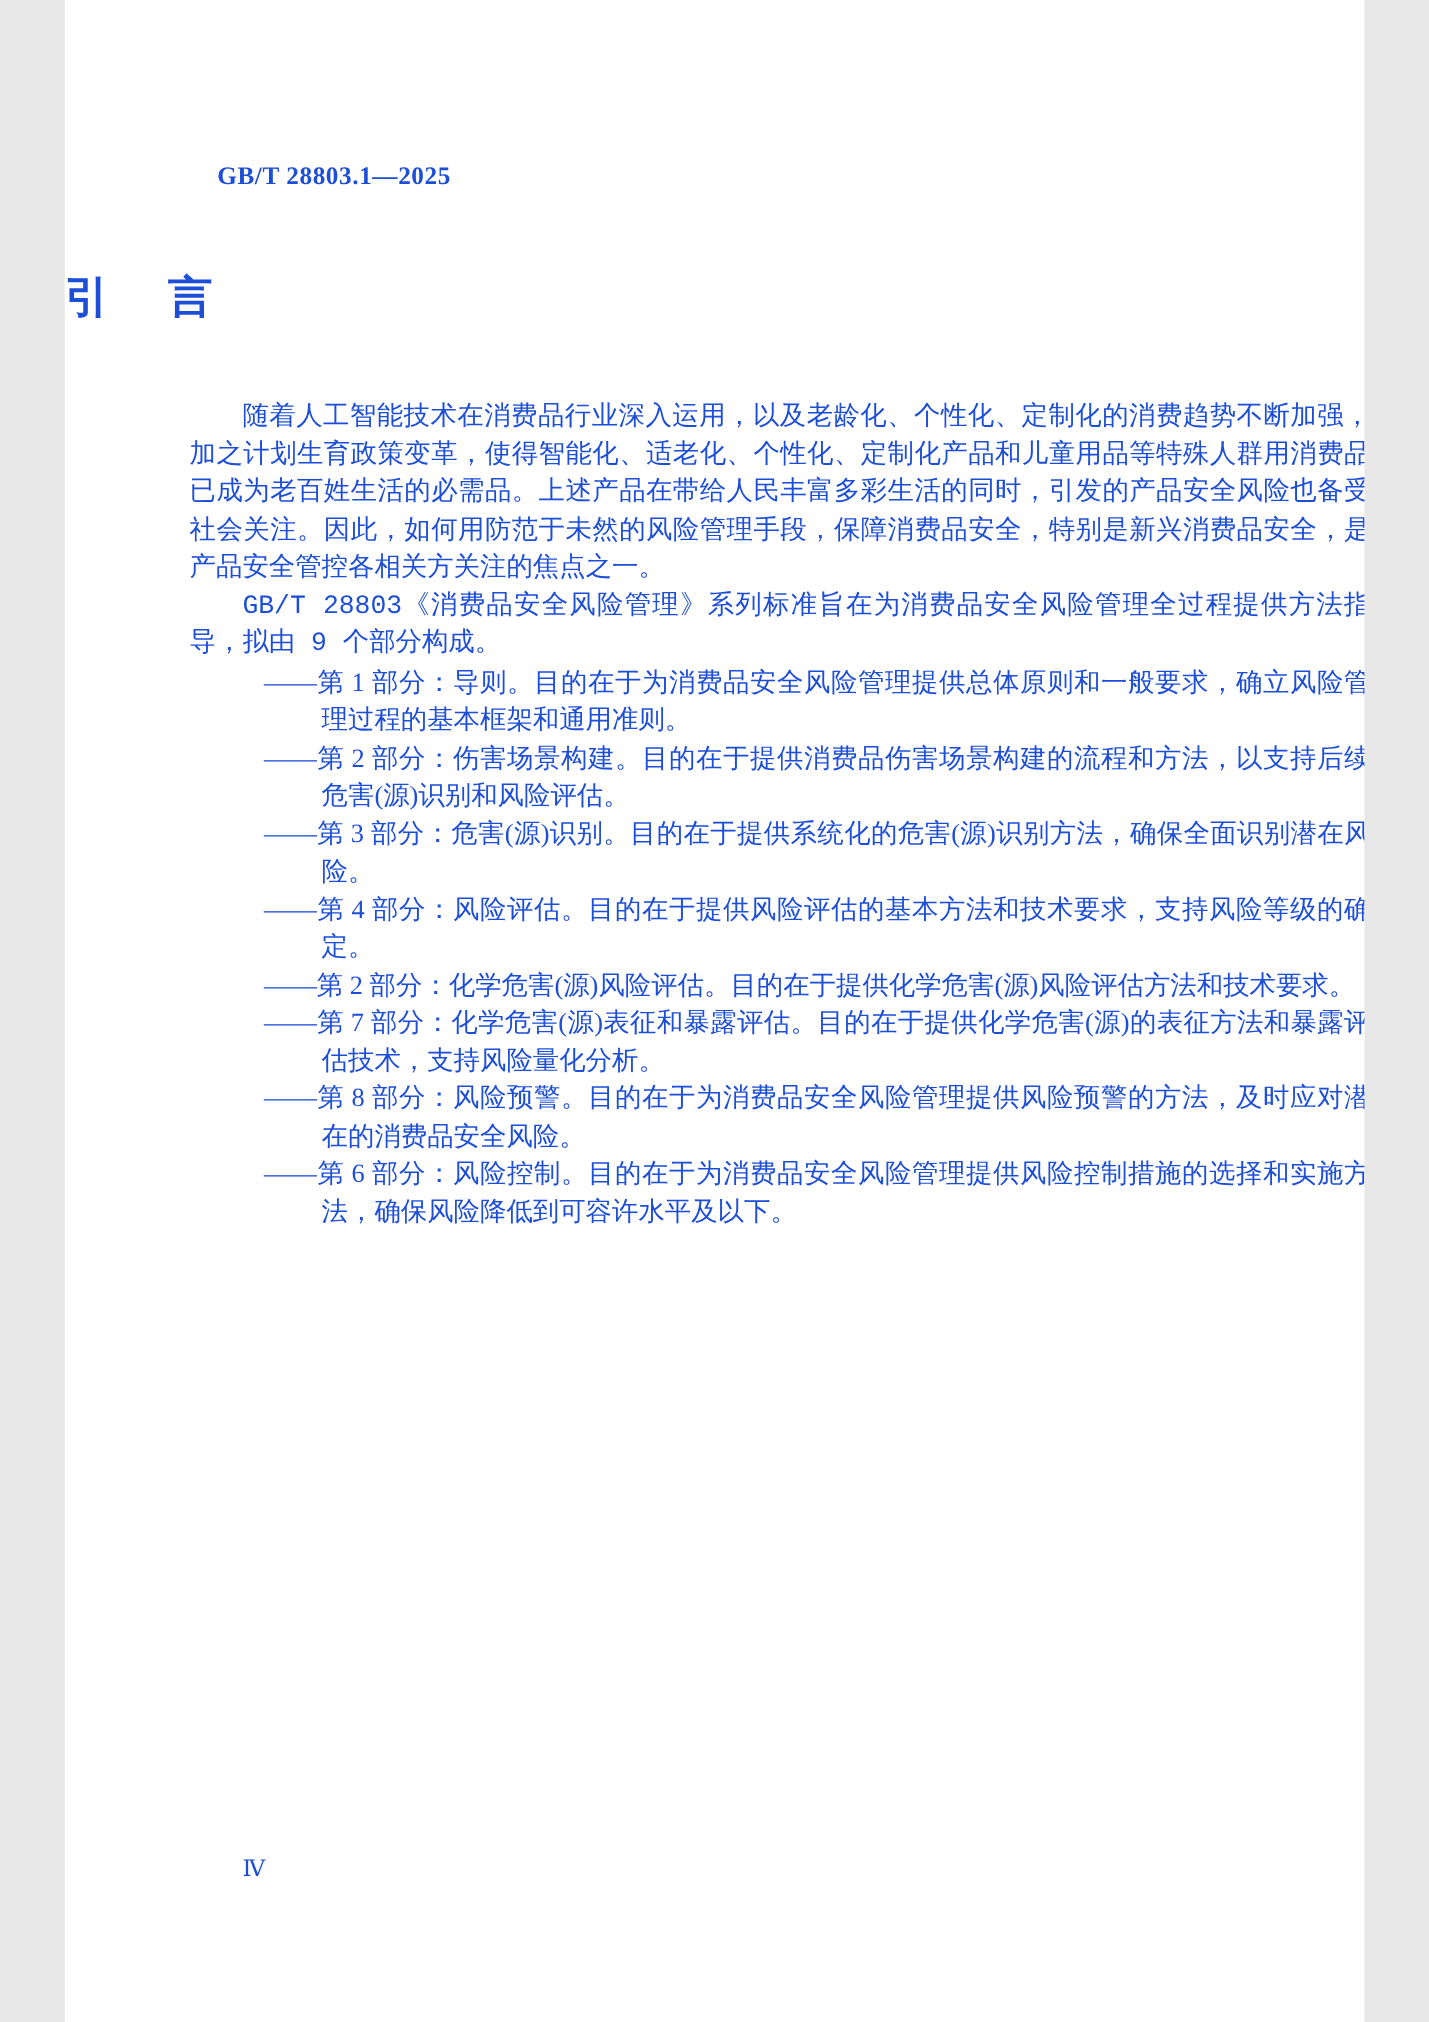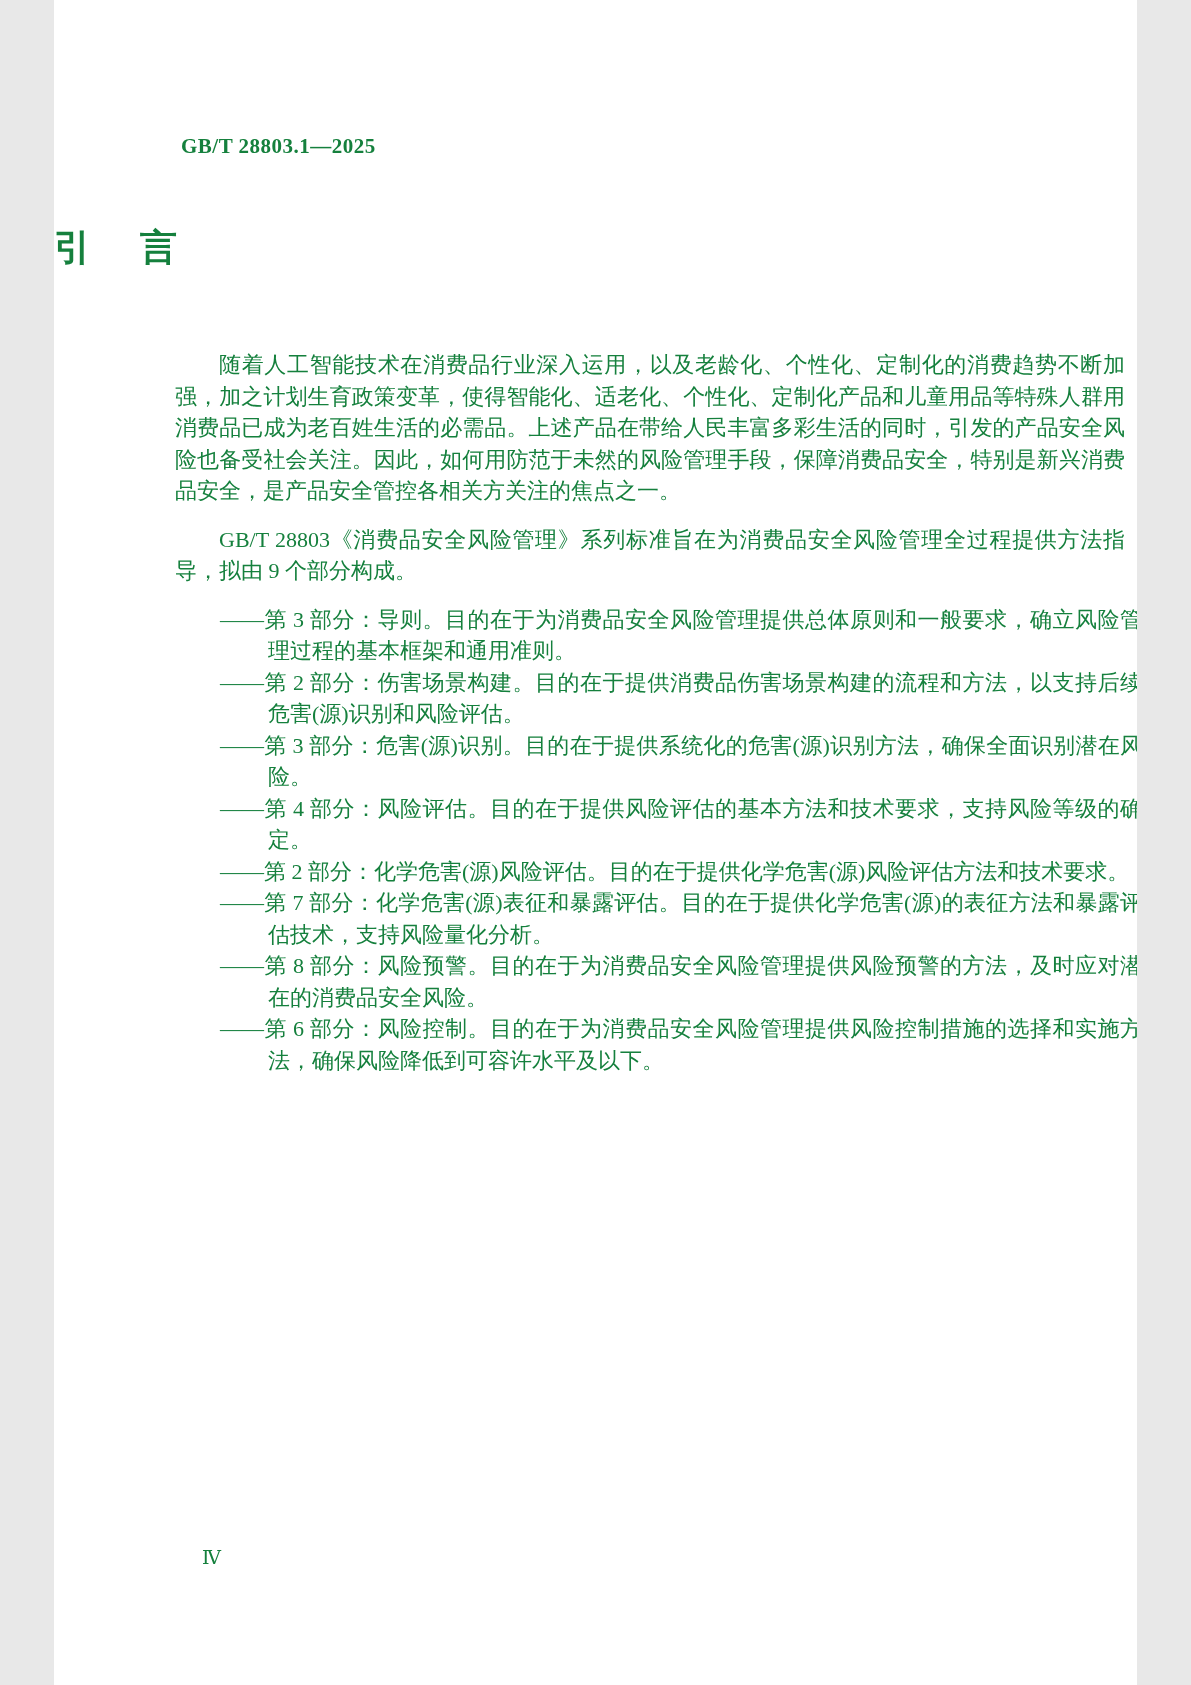--- a/index.html
+++ b/index.html
@@ -6,21 +6,21 @@
     margin: 0;
     padding: 0;
     background: #e8e8e8;
   }
   .page {
     position: relative;
     width: 1083px;
     height: 1685px;
     margin: 0 auto;
     background: #ffffff;
-    color: #15803d;
+    color: #1d4ed8;
     font-family: "Liberation Serif", "DejaVu Serif", serif;
     overflow: hidden;
   }
   .doc-number {
     position: absolute;
     left: 127px;
     top: 134px;
     font-size: 21px;
     font-weight: bold;
     letter-spacing: 0.5px;
@@ -41,22 +41,23 @@
   .body-text {
     position: absolute;
     left: 104px;
     top: 332px;
     width: 984px;
     font-size: 22px;
     line-height: 31.5px;
     text-align: justify;
   }
   .para {
-    margin: 17px;
+    margin: 0;
     text-indent: 2em;
+    font-family: Liberation Mono, monospace;
   }
   .part-item {
     margin: 0 0 0 110px;
     text-indent: -48px;
   }
   .page-number {
     position: absolute;
     left: 148px;
     top: 1546px;
     font-size: 19px;
@@ -68,21 +69,21 @@
 <div class="page">
 
   <div class="doc-number">GB/T 28803.1—2025</div>
 
   <h1 class="title">引　言</h1>
 
   <div class="body-text">
     <p class="para">随着人工智能技术在消费品行业深入运用，以及老龄化、个性化、定制化的消费趋势不断加强，加之计划生育政策变革，使得智能化、适老化、个性化、定制化产品和儿童用品等特殊人群用消费品已成为老百姓生活的必需品。上述产品在带给人民丰富多彩生活的同时，引发的产品安全风险也备受社会关注。因此，如何用防范于未然的风险管理手段，保障消费品安全，特别是新兴消费品安全，是产品安全管控各相关方关注的焦点之一。</p>
     <p class="para">GB/T 28803《消费品安全风险管理》系列标准旨在为消费品安全风险管理全过程提供方法指导，拟由 9 个部分构成。</p>
 
-    <p class="part-item">——第 3 部分：导则。目的在于为消费品安全风险管理提供总体原则和一般要求，确立风险管理过程的基本框架和通用准则。</p>
+    <p class="part-item">——第 1 部分：导则。目的在于为消费品安全风险管理提供总体原则和一般要求，确立风险管理过程的基本框架和通用准则。</p>
     <p class="part-item">——第 2 部分：伤害场景构建。目的在于提供消费品伤害场景构建的流程和方法，以支持后续危害(源)识别和风险评估。</p>
     <p class="part-item">——第 3 部分：危害(源)识别。目的在于提供系统化的危害(源)识别方法，确保全面识别潜在风险。</p>
     <p class="part-item">——第 4 部分：风险评估。目的在于提供风险评估的基本方法和技术要求，支持风险等级的确定。</p>
     <p class="part-item">——第 2 部分：化学危害(源)风险评估。目的在于提供化学危害(源)风险评估方法和技术要求。</p>
     <p class="part-item">——第 7 部分：化学危害(源)表征和暴露评估。目的在于提供化学危害(源)的表征方法和暴露评估技术，支持风险量化分析。</p>
     <p class="part-item">——第 8 部分：风险预警。目的在于为消费品安全风险管理提供风险预警的方法，及时应对潜在的消费品安全风险。</p>
     <p class="part-item">——第 6 部分：风险控制。目的在于为消费品安全风险管理提供风险控制措施的选择和实施方法，确保风险降低到可容许水平及以下。</p>
   </div>
 
   <div class="page-number">Ⅳ</div>

